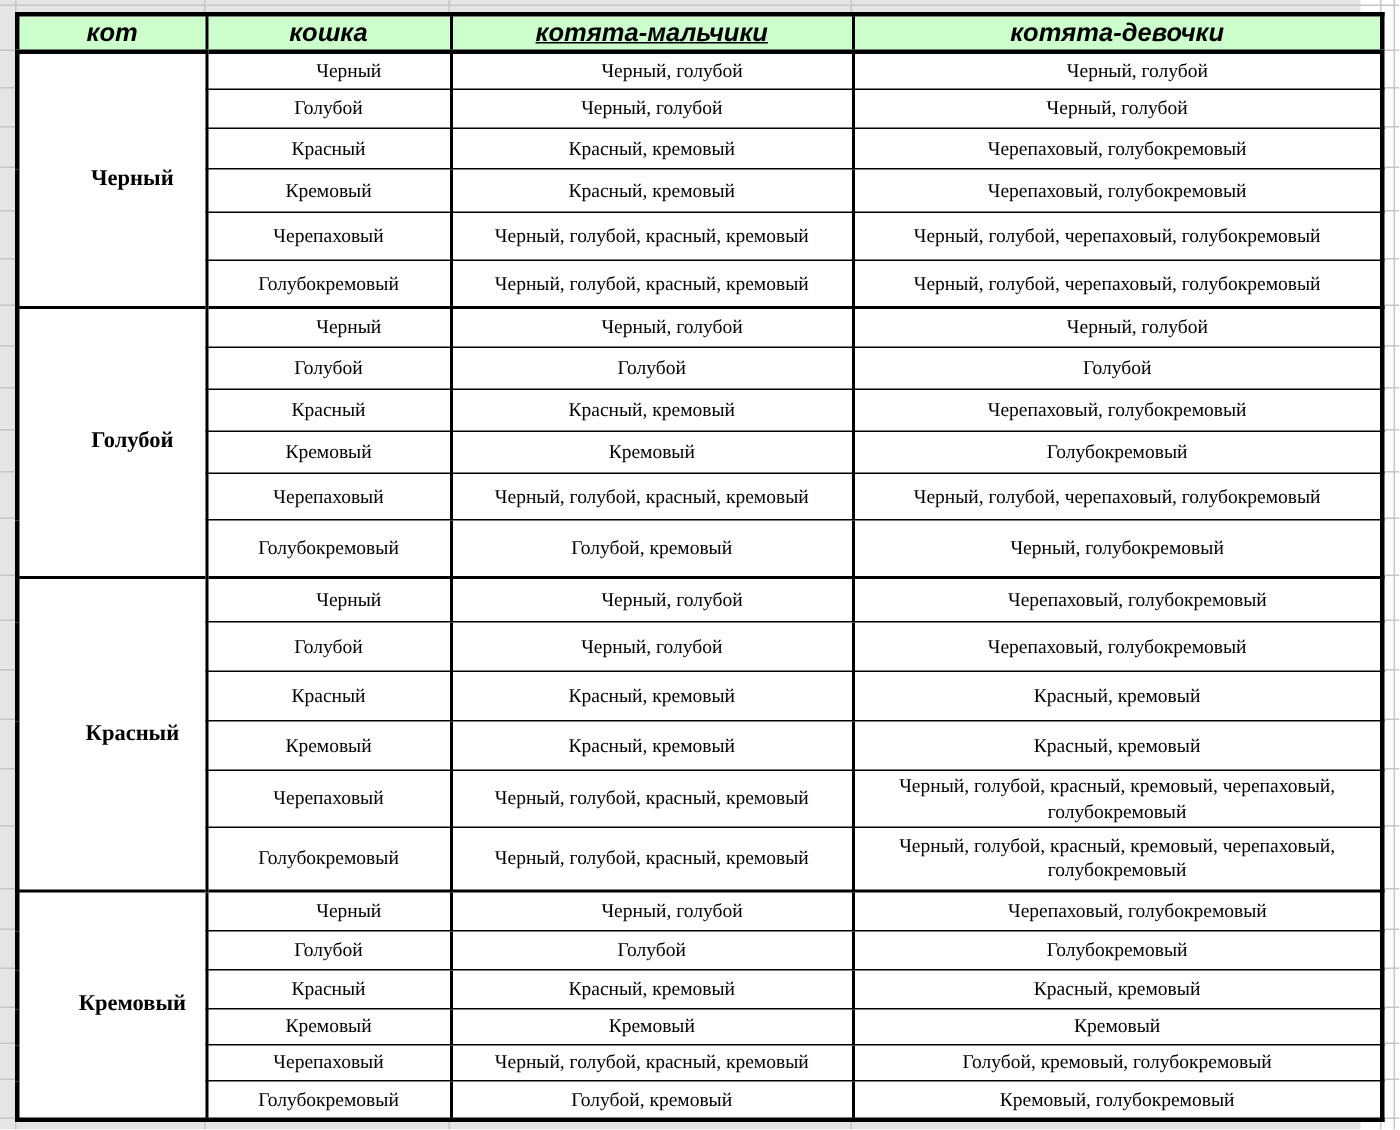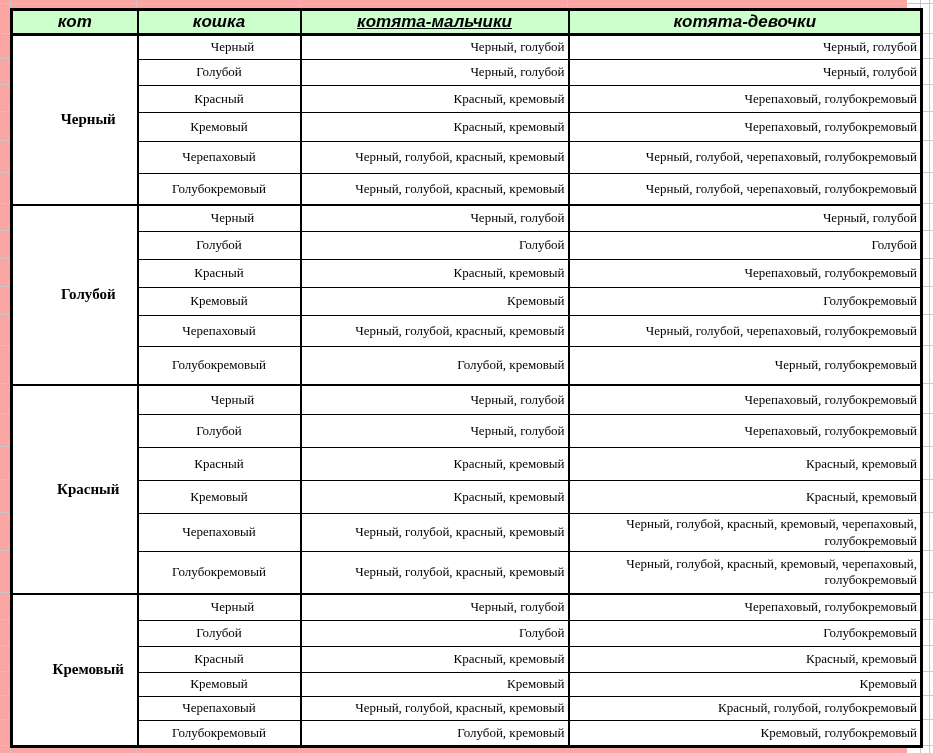--- a/index.html
+++ b/index.html
@@ -5,21 +5,21 @@
   html, body {
     margin: 0; padding: 0;
     background: #ffffff;
     width: 933px; height: 753px;
     overflow: hidden;
     font-family: "Liberation Serif", "DejaVu Serif", serif;
   }
   .sheet {
     position: relative;
     width: 907px; height: 753px;
-    background: #fca5a5;
+    background: #e5e5e5;
   }
   
   .gridlines { position: absolute; left: 0; top: 0; width: 933px; height: 753px; z-index: 0; }
   .gl { position: absolute; background: #c6c6c6; }
 
   table.cat-table {
     position: absolute;
     left: 10px; top: 8px;
     width: 910px;
     z-index: 1;
@@ -55,21 +55,21 @@
     font-size: 13px;
     line-height: 1.25;
     padding: 0 3px;
   }
   td.male-cell {
     font-weight: bold;
     font-size: 15px;
     text-align: center;
   }
   td.female-cell { text-align: center; }
-  td.kitten-cell { text-align: right; }
+  td.kitten-cell { text-align: center; }
 </style>
 </head>
 <body>
 
 <div class="sheet">
   <div class="gridlines" id="gridlines">
       <div class="gl" style="left: 0px; top: 3px; width: 933px; height: 1px;"></div>
       <div class="gl" style="left: 929px; top: 0px; width: 1px; height: 753px;"></div>
       <div class="gl" style="left: 0px; top: 33px; width: 10px; height: 1px;"></div>
       <div class="gl" style="left: 920px; top: 33px; width: 13px; height: 1px;"></div>
@@ -259,21 +259,21 @@
           <td class="kitten-cell">Красный, кремовый</td>
         </tr>
         <tr style="height: 24px;">
           <td class="female-cell">Кремовый</td>
           <td class="kitten-cell">Кремовый</td>
           <td class="kitten-cell">Кремовый</td>
         </tr>
         <tr style="height: 24px;">
           <td class="female-cell">Черепаховый</td>
           <td class="kitten-cell">Черный, голубой, красный, кремовый</td>
-          <td class="kitten-cell">Красный, голубой, голубокремовый</td>
+          <td class="kitten-cell">Голубой, кремовый, голубокремовый</td>
         </tr>
         <tr style="height: 26px;">
           <td class="female-cell">Голубокремовый</td>
           <td class="kitten-cell">Голубой, кремовый</td>
           <td class="kitten-cell">Кремовый, голубокремовый</td>
         </tr>
       </tbody>
   </table>
 </div>
 

